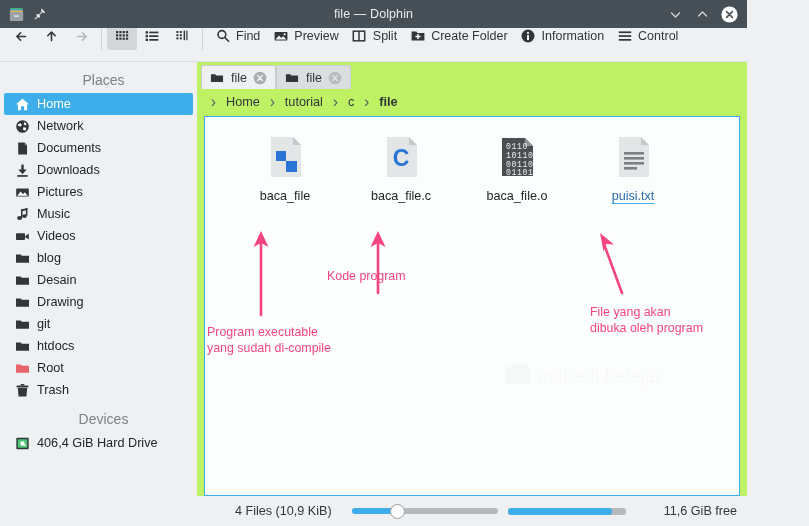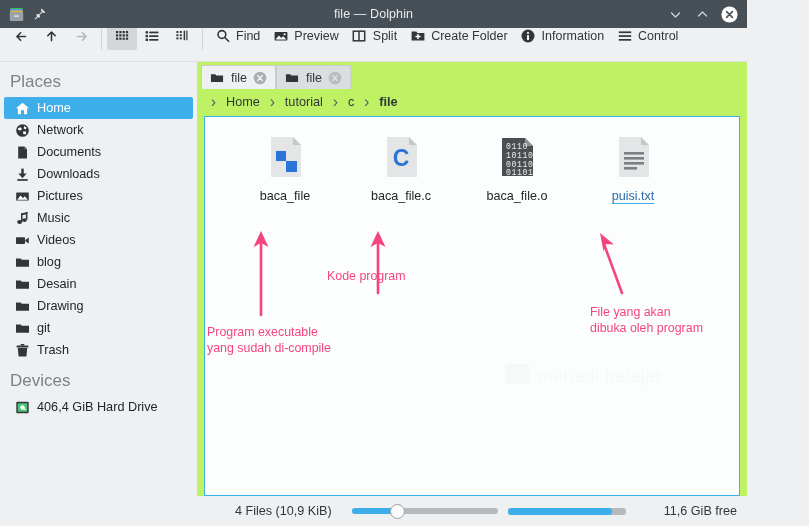--- a/index.html
+++ b/index.html
@@ -65,22 +65,23 @@
 
   
   .sidebar {
     width: 197px; min-width: 197px;
     background: #eff0f1;
     padding-top: 7px;
     display: flex; flex-direction: column;
     overflow: hidden;
   }
   .grouphdr {
-    font-size: 17px; color: #7c8387;
+    font-size: 14px; color: #7c8387;
     padding: 3px 0 5px 10px;
+    text-align: center;
   }
   .grouphdr.dev { padding-top: 10px; }
   .place {
     height: 22px; display: flex; align-items: center; gap: 7px;
     padding: 0 8px 0 10px; margin: 0 4px 0 4px;
     font-size: 12.7px; color: #232629; border-radius: 2px;
   }
   .place.sel { background: #3daee9; color: #ffffff; }
   .pico { width: 16px; height: 16px; display: flex; align-items: center; justify-content: center; flex: 0 0 16px; }
   .pico svg { display: block; }
@@ -445,21 +446,37 @@
 
       <div class="place">
         <span class="pico">
           <svg width="15" height="15" viewBox="0 0 15 15">
               <path d="M1 3.4 H5.6 L6.8 4.8 H14 V11.8 H1 Z" fill="#31363b"></path>
             </svg>
         </span>
         <span>git</span>
       </div>
 
-
+      <div class="place">
+        <span class="pico">
+          <svg width="15" height="15" viewBox="0 0 15 15">
+              <path d="M1 3.4 H5.6 L6.8 4.8 H14 V11.8 H1 Z" fill="#31363b"></path>
+            </svg>
+        </span>
+        <span>htdocs</span>
+      </div>
+
+      <div class="place">
+        <span class="pico">
+          <svg width="15" height="15" viewBox="0 0 15 15">
+              <path d="M1 3.4 H5.6 L6.8 4.8 H14 V11.8 H1 Z" fill="#e8646b"></path>
+            </svg>
+        </span>
+        <span>Root</span>
+      </div>
 
       <div class="place">
         <span class="pico">
           <svg width="15" height="15" viewBox="0 0 15 15">
               <g fill="#31363b">
                 <rect x="1.6" y="2.6" width="11.8" height="2" rx="0.5"></rect>
                 <rect x="5.6" y="1" width="3.8" height="1.6" rx="0.5"></rect>
                 <path d="M2.8 5 H12.2 L11.4 13.6 H3.6 Z"></path>
               </g>
             </svg>

